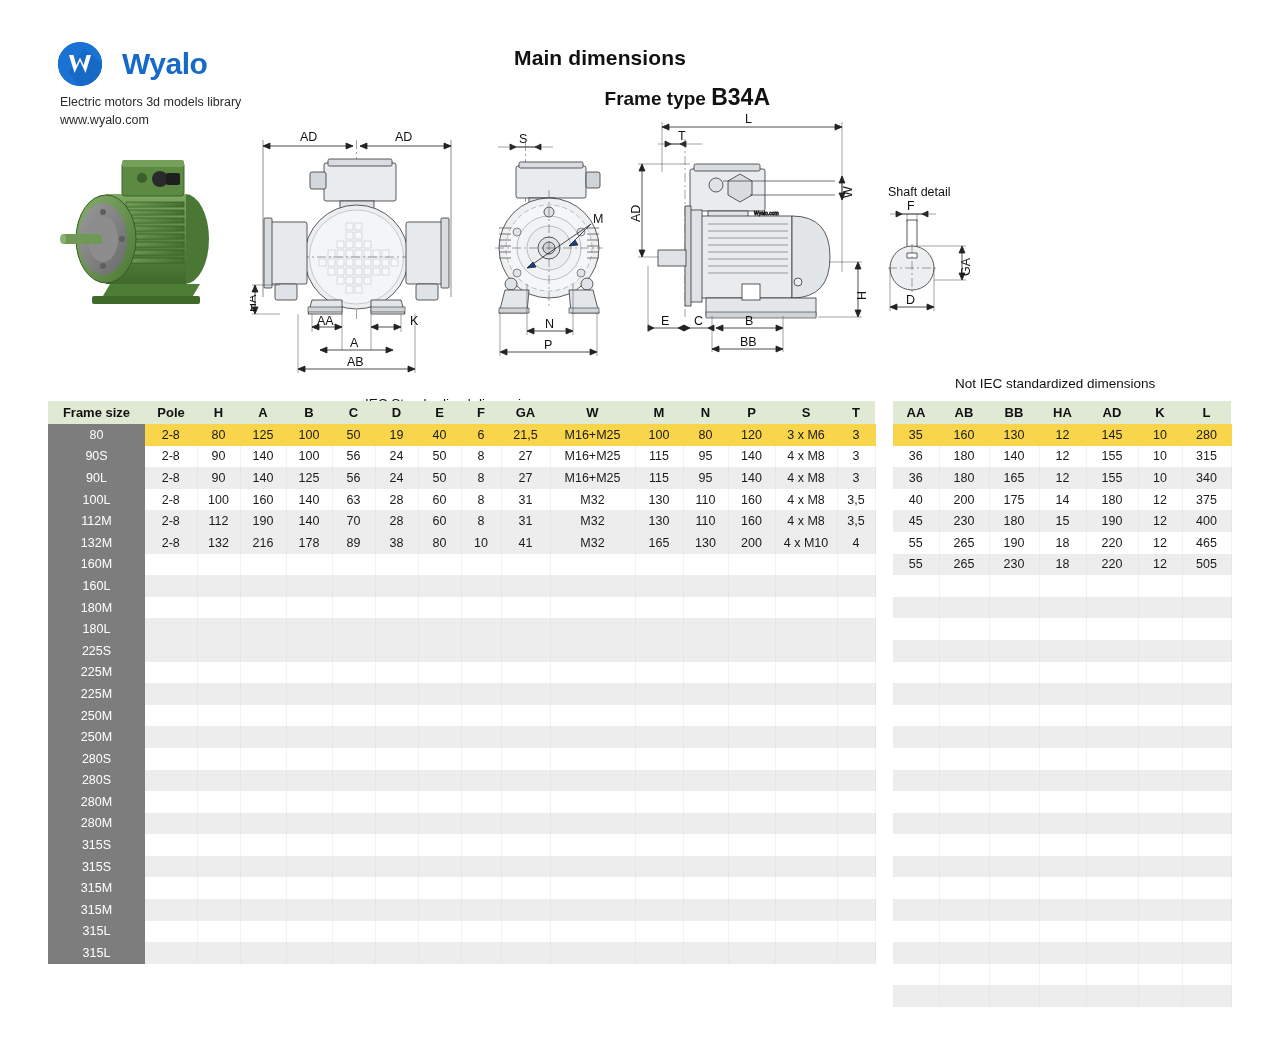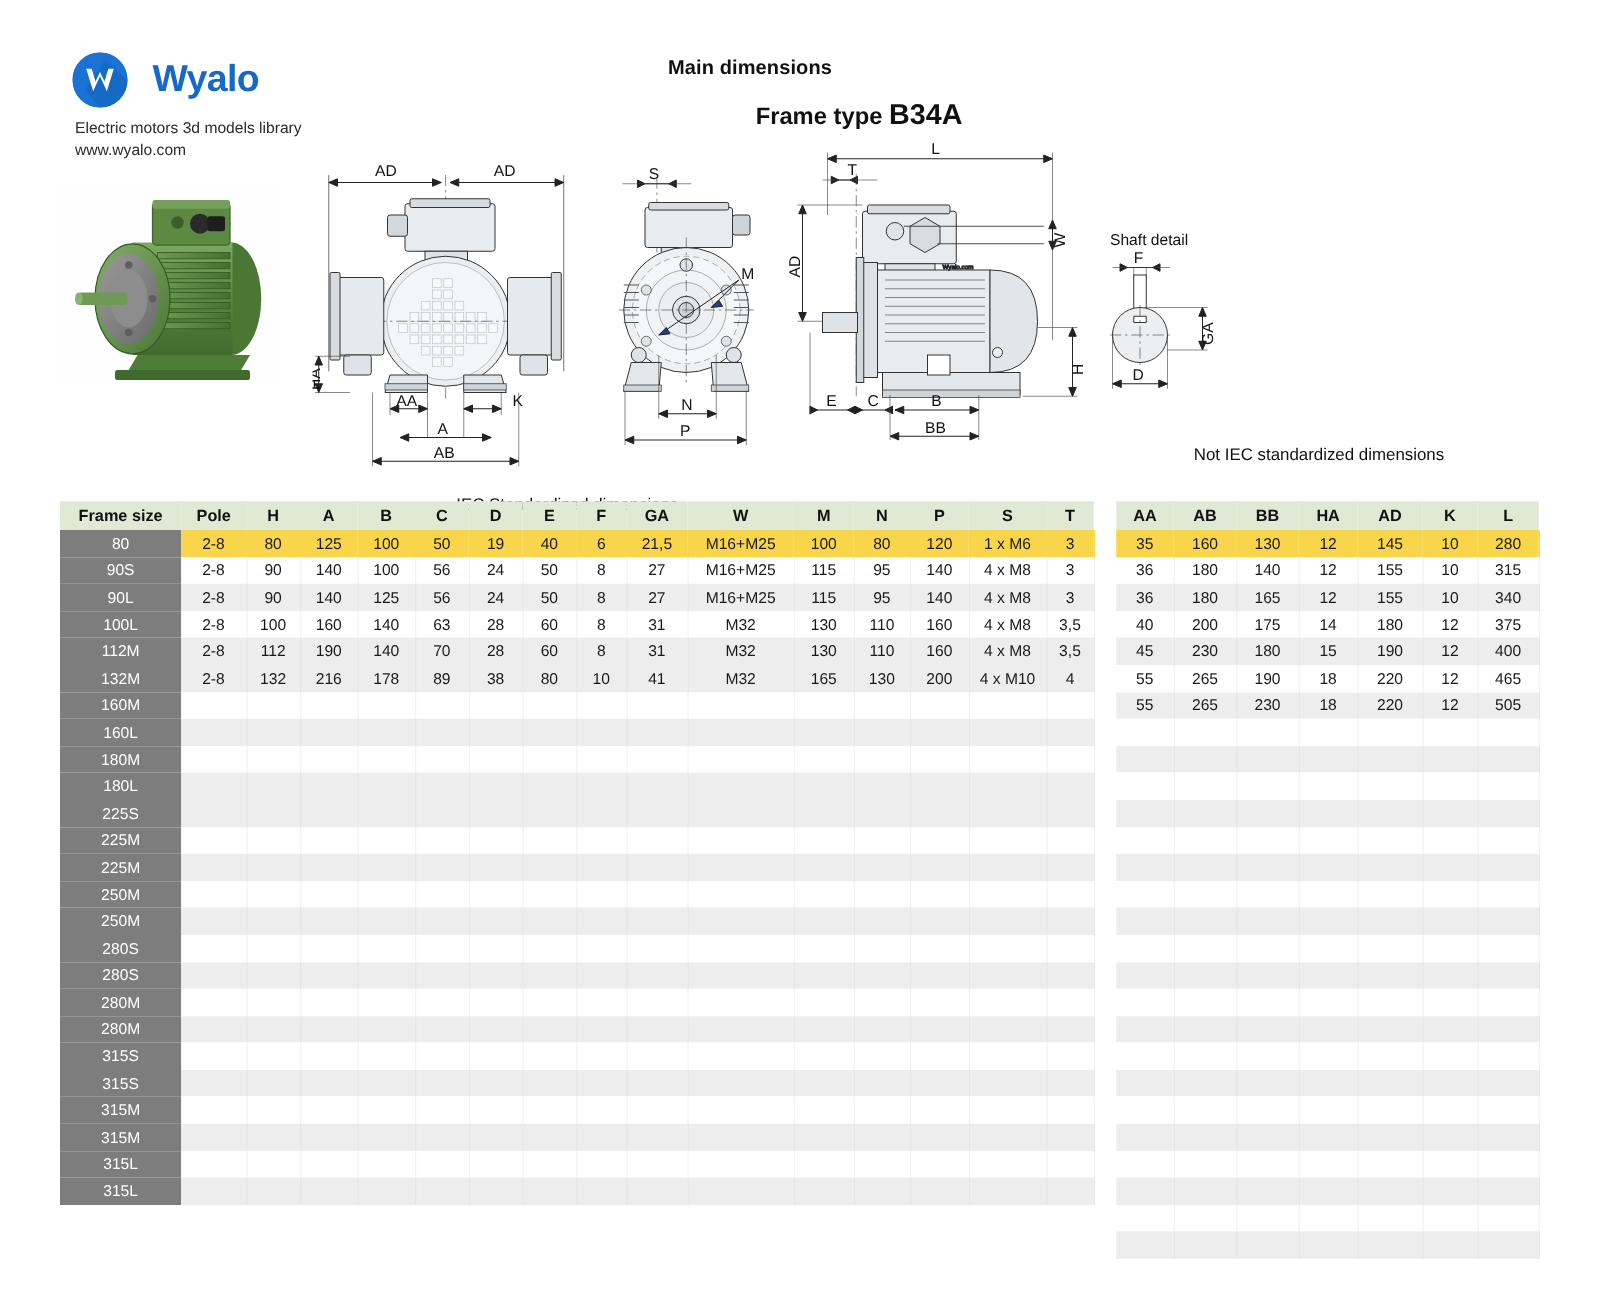--- a/index.html
+++ b/index.html
@@ -16,35 +16,35 @@
   
   .logo-block{position:absolute;left:58px;top:42px;width:320px;}
   .logo-row{display:flex;align-items:center;gap:20px;}
   .logo-mark{width:44px;height:44px;border-radius:50%;background:#1a73d4;position:relative;flex:none;
              box-shadow:inset -6px -6px 0 rgba(0,0,0,0.06);}
   .logo-mark svg{position:absolute;left:0;top:0;}
   .logo-word{font-size:30px;font-weight:700;color:#1669c9;letter-spacing:-0.5px;line-height:1;}
   .logo-sub{font-size:12.5px;color:#2b2b2b;margin-top:7px;line-height:1.45;margin-left:2px;}
 
   .title-block{position:absolute;left:430px;top:46px;width:340px;text-align:center;}
-  .title-main{font-size:16px;font-weight:700;letter-spacing:0.1px;}
+  .title-main{font-size:21px;font-weight:700;letter-spacing:0.1px;}
   .title-sub{font-size:19px;font-weight:700;margin-top:14px;text-align:right;}
   .title-sub b{font-size:23px;}
 
   
   .photo{position:absolute;left:48px;top:146px;width:172px;height:163px;background:#ffffff;overflow:hidden;}
 
   
   .draw{position:absolute;}
   .dim{font-size:12.5px;fill:#111;font-family:"Liberation Sans", sans-serif;}
 
   
   .cap{position:absolute;font-size:13.5px;color:#111;}
   .cap-left{left:365px;top:396px;}
-  .cap-right{left:955px;top:356px;}
+  .cap-right{left:955px;top:376px;}
 
   
   .tbl{position:absolute;border-collapse:collapse;table-layout:fixed;}
   .tbl td,.tbl th{padding:0;margin:0;height:21.6px;font-size:12.5px;text-align:center;
                   font-weight:400;color:#1a1a1a;border:0;}
   .tbl th{background:#dfe9d4;font-weight:700;font-size:13px;color:#111;height:23px;}
   .tbl tr.stripe td{background:#ededed;}
   .tbl tr.plain td{background:#ffffff;}
   .tbl tr.hl td{background:#f8d54a;}
   .fs-cell{background:#7d7d7d !important;color:#ffffff !important;font-weight:700;font-size:13px;}
@@ -514,21 +514,21 @@
           <td class="sep">100</td>
           <td class="sep">50</td>
           <td class="sep">19</td>
           <td class="sep">40</td>
           <td class="sep">6</td>
           <td class="sep">21,5</td>
           <td class="sep">M16+M25</td>
           <td class="sep">100</td>
           <td class="sep">80</td>
           <td class="sep">120</td>
-          <td class="sep">1 x M6</td>
+          <td class="sep">3 x M6</td>
           <td class="sep">3</td>
         </tr>
         <tr class="plain">
           <td class="fs-cell">90S</td>
           <td class="sep">2-8</td>
           <td class="sep">90</td>
           <td class="sep">140</td>
           <td class="sep">100</td>
           <td class="sep">56</td>
           <td class="sep">24</td>

